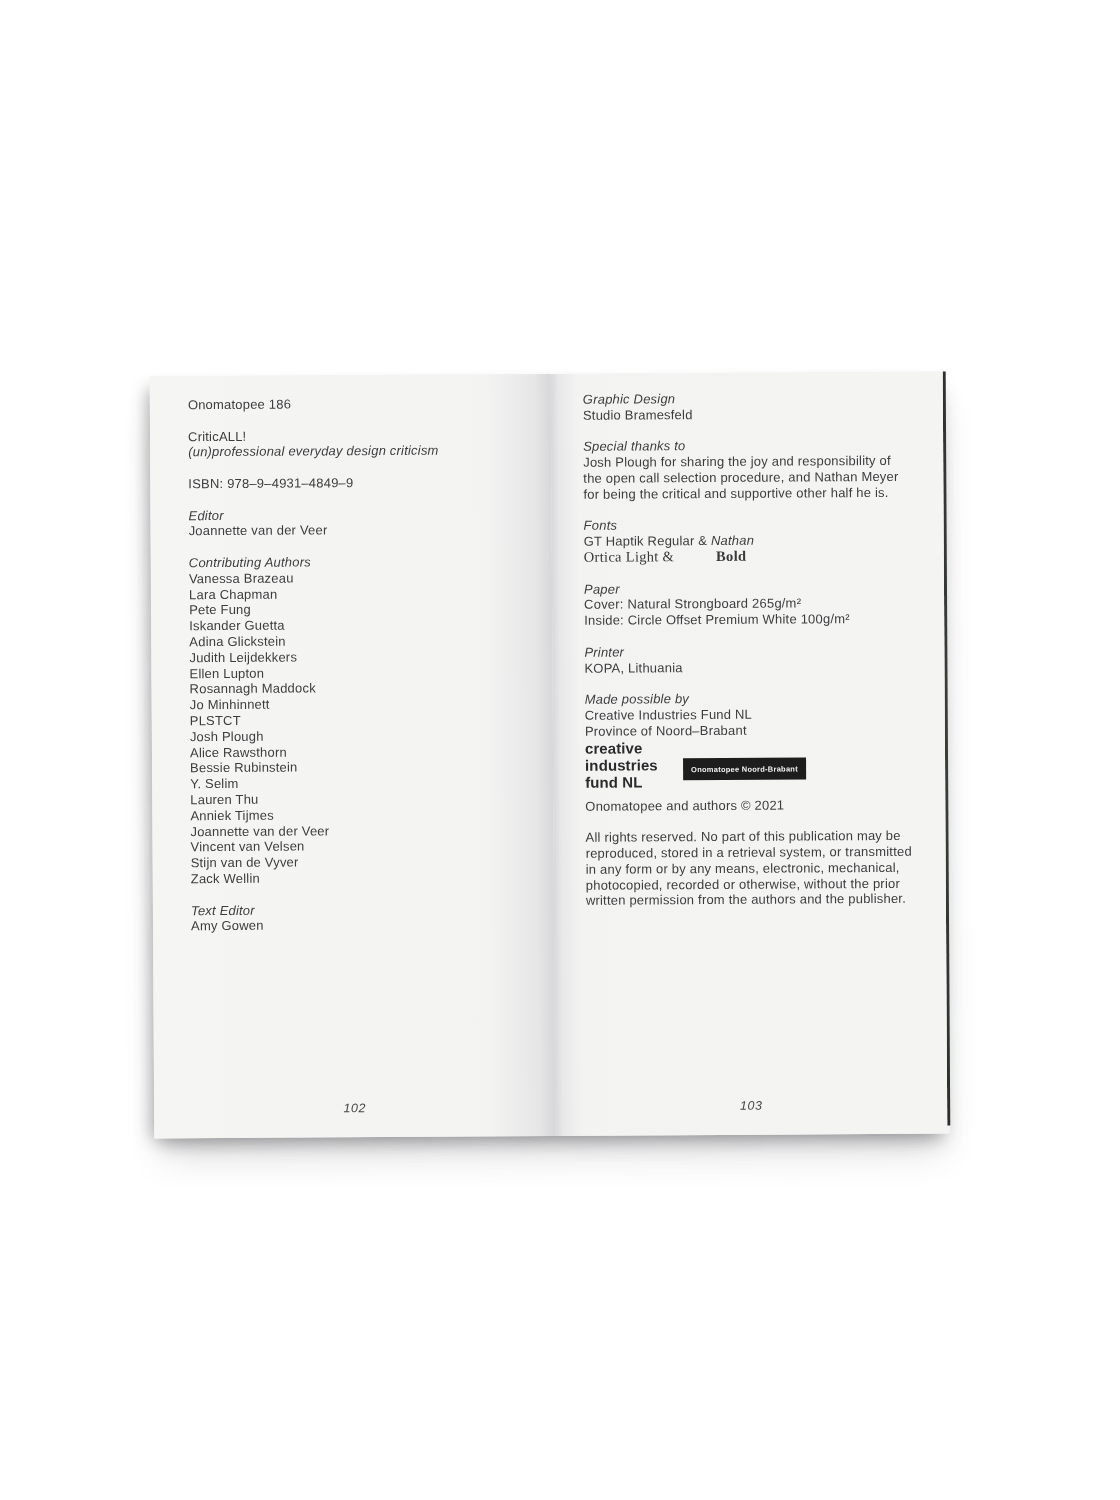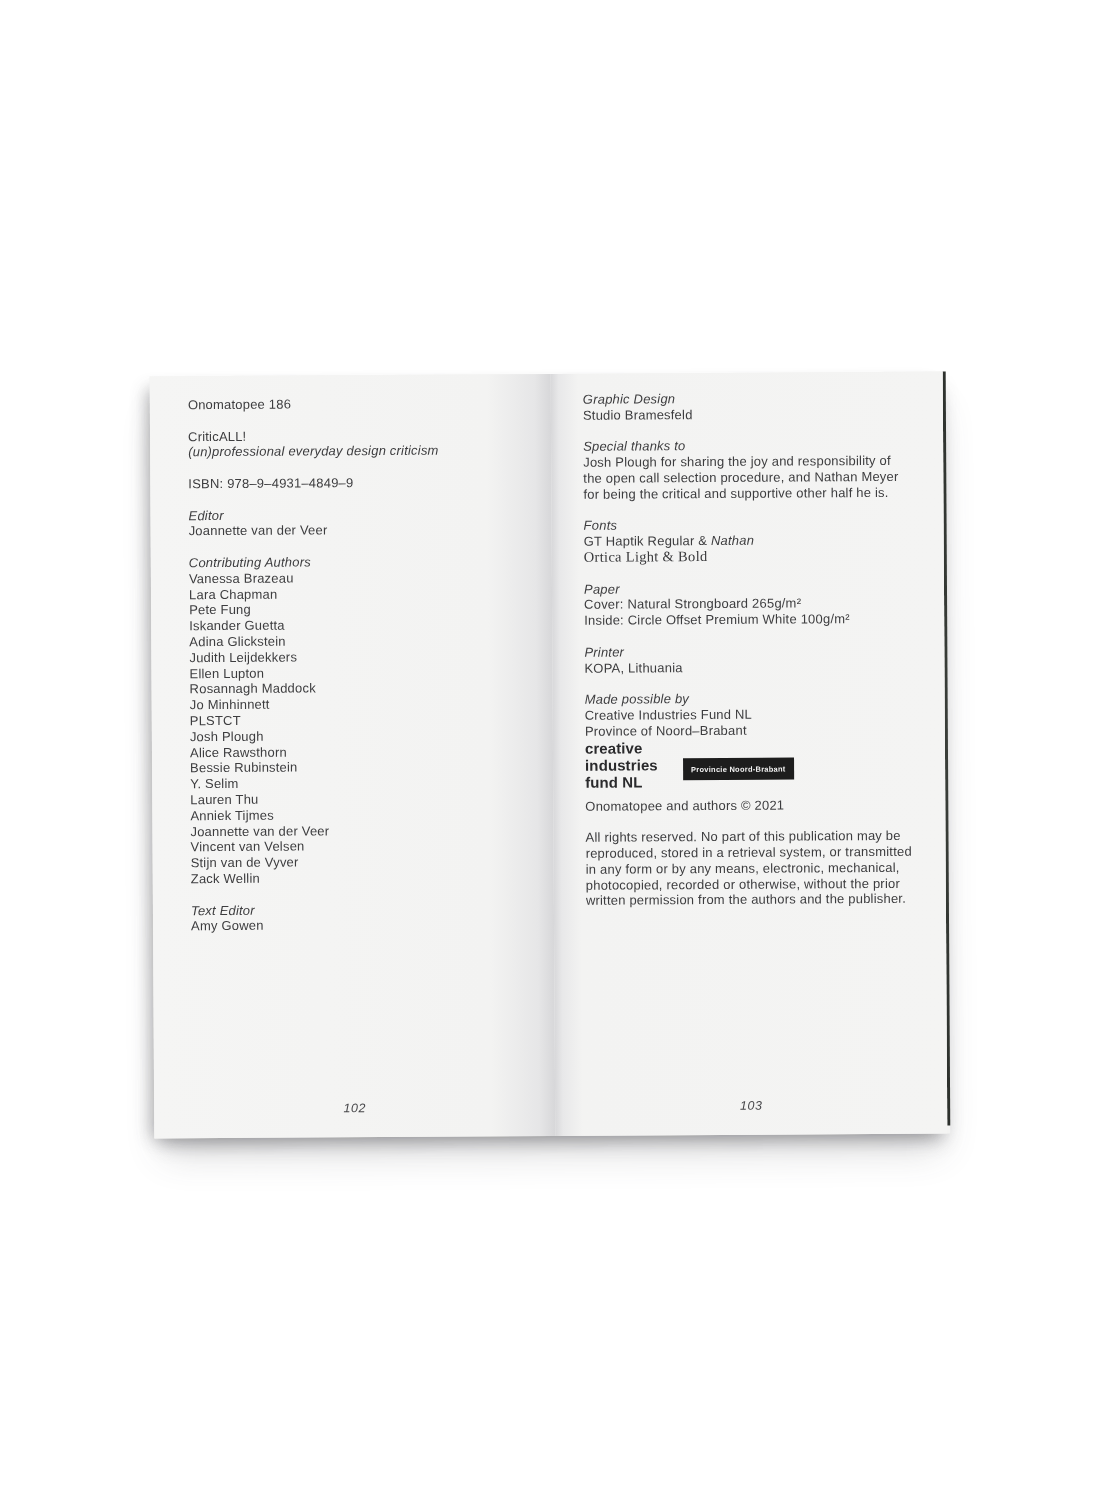--- a/index.html
+++ b/index.html
@@ -45,21 +45,21 @@
   .page-left .content{padding:21px 10px 0 38px;}
   .page-right .content{padding:18px 15px 0 32px;}
   .block{margin-bottom:15.8px;}
   .block.tight{margin-bottom:0;}
   .it{font-style:italic;}
   .para{white-space:pre-line;}
   .serif-line{
     font-family:"Liberation Serif","DejaVu Serif",serif;
     font-size:14.5px;letter-spacing:.3px;color:#39393b;
   }
-  .serif-line .b{font-weight:normal;}
+  .serif-line .b{font-weight:bold;margin-left:38px;}
   .logos{position:relative;margin:0 0 8px 0;}
   .cif-logo{
     font-weight:bold;
     font-size:15px;line-height:17px;
     letter-spacing:.1px;color:#2a2a2c;
   }
   .brabant-logo{
     position:absolute;
     left:98px;top:19px;
     background:#1d1d1d;
@@ -173,21 +173,21 @@
           <div>Creative Industries Fund NL</div>
           <div>Province of Noord–Brabant</div>
         </div>
 
         <div class="logos">
           <div class="cif-logo">
               <div>creative</div>
               <div>industries</div>
               <div>fund NL</div>
             </div>
-          <div class="brabant-logo">Provincie Noord-Brabant</div>
+          <div class="brabant-logo">Onomatopee Noord-Brabant</div>
         </div>
 
         <div class="block">Onomatopee and authors © 2021</div>
 
         <div class="block para">All rights reserved. No part of this publication may be
 reproduced, stored in a retrieval system, or transmitted
 in any form or by any means, electronic, mechanical,
 photocopied, recorded or otherwise, without the prior
 written permission from the authors and the publisher.</div>
       </div>

